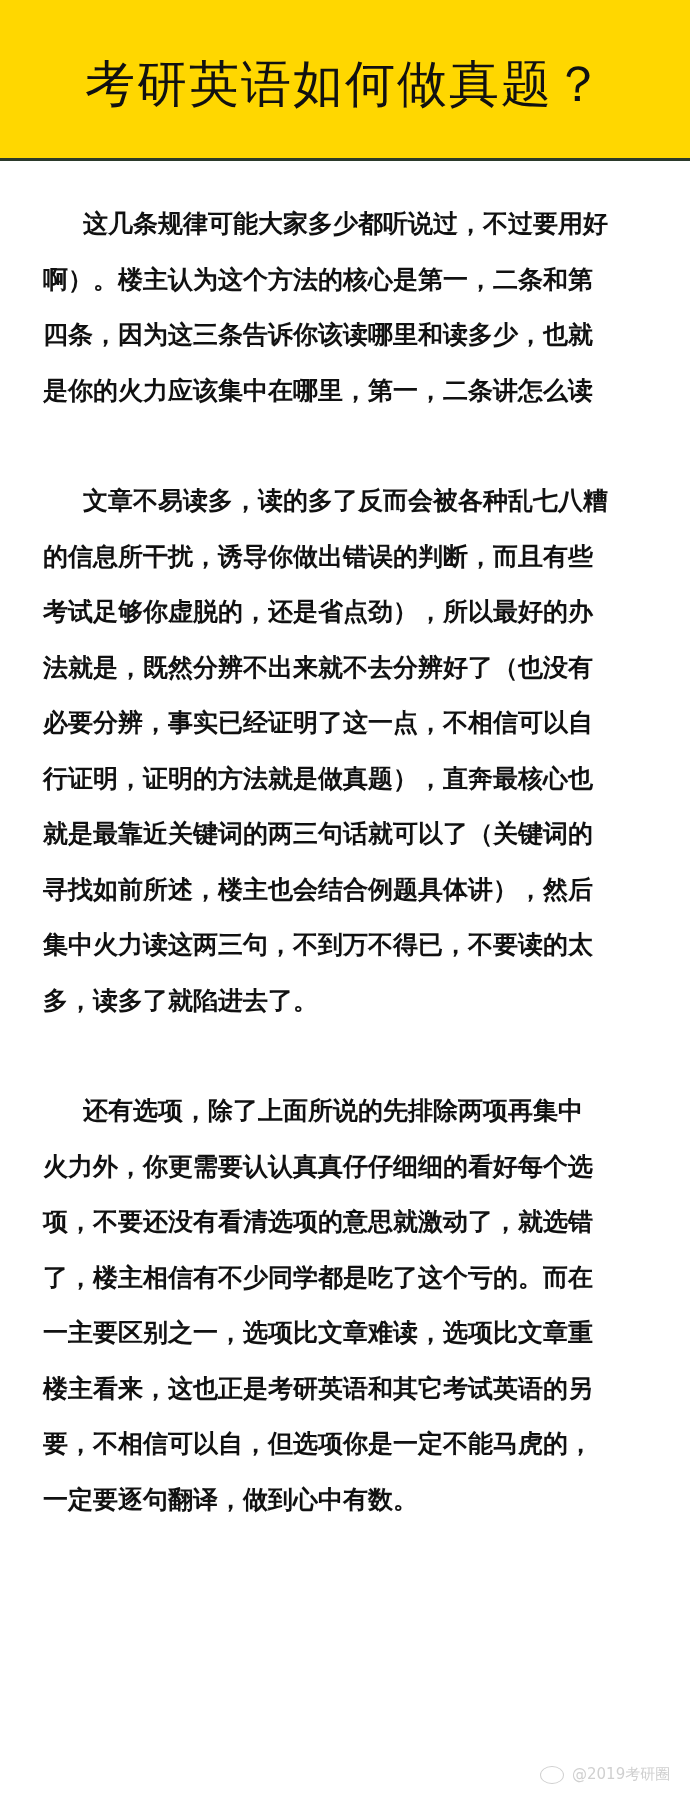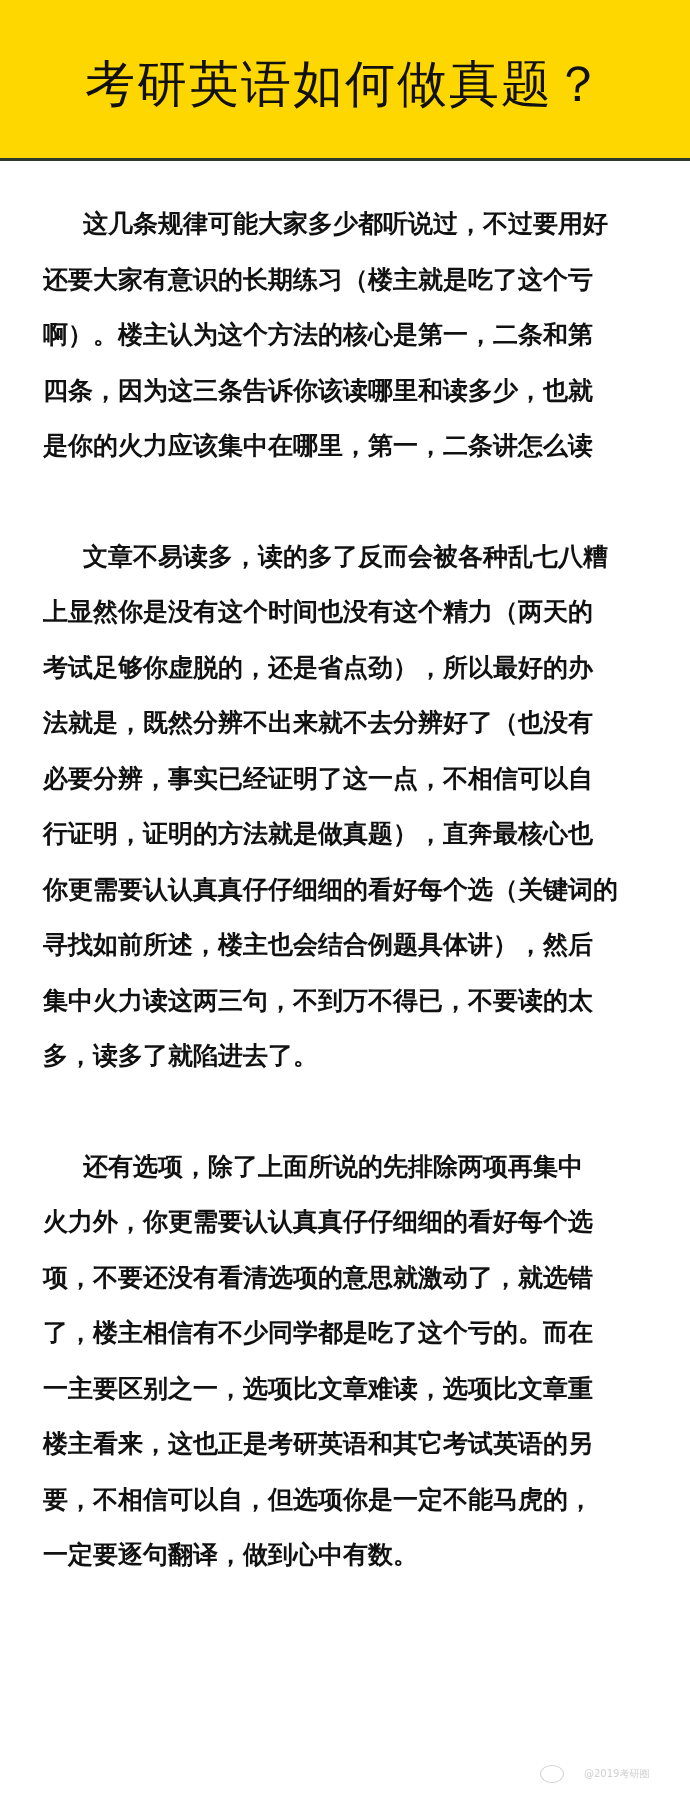--- a/index.html
+++ b/index.html
@@ -16,48 +16,47 @@
     .content {
       position: absolute; left: 43px; top: 196px; width: 600px;
       font-family: "DejaVu Sans", "Liberation Sans", sans-serif;
       font-size: 25px; color: #111; font-weight: bold;
     }
     .para { line-height: 55.5px; margin: 0 0 55px 0; text-indent: 50px; }
     .line { display: block; white-space: nowrap; font-family: Liberation Serif, serif; }
     .line.first { padding-left: 40px; }
     .watermark {
       position: absolute; left: 540px; top: 1765px;
-      font-family: "DejaVu Sans", sans-serif; font-size: 10px; color: #d0d0d0;
-      display: flex; align-items: center; gap: 20px;
+      font-family: "DejaVu Sans", sans-serif; font-size: 15px; color: #d0d0d0;
+      display: flex; align-items: center; gap: 8px;
     }
     .weibo { width: 22px; height: 16px; border: 1.5px solid #cfcfcf; border-radius: 50%; }
   </style>
 </head>
 <body>
 
 <div class="header">
   <div class="title">考研英语如何做真题？</div>
 </div>
 
 <div class="content">
   <div class="para" style="text-indent:0">
     <span class="line first">这几条规律可能大家多少都听说过，不过要用好</span>
-    <span class="line">还要大家有意识的长期练习（楼主就是吃了这个亏</span>
     <span class="line">啊）。楼主认为这个方法的核心是第一，二条和第</span>
     <span class="line">四条，因为这三条告诉你该读哪里和读多少，也就</span>
     <span class="line">是你的火力应该集中在哪里，第一，二条讲怎么读</span>
   </div>
   <div class="para" style="text-indent:0">
     <span class="line first">文章不易读多，读的多了反而会被各种乱七八糟</span>
-    <span class="line">上显然你是没有这个时间也没有这个精力（两天的</span>
+    <span class="line">的信息所干扰，诱导你做出错误的判断，而且有些</span>
     <span class="line">考试足够你虚脱的，还是省点劲），所以最好的办</span>
     <span class="line">法就是，既然分辨不出来就不去分辨好了（也没有</span>
     <span class="line">必要分辨，事实已经证明了这一点，不相信可以自</span>
     <span class="line">行证明，证明的方法就是做真题），直奔最核心也</span>
-    <span class="line">你更需要认认真真仔仔细细的看好每个选（关键词的</span>
+    <span class="line">就是最靠近关键词的两三句话就可以了（关键词的</span>
     <span class="line">寻找如前所述，楼主也会结合例题具体讲），然后</span>
     <span class="line">集中火力读这两三句，不到万不得已，不要读的太</span>
     <span class="line">多，读多了就陷进去了。</span>
   </div>
   <div class="para" style="text-indent:0">
     <span class="line first">还有选项，除了上面所说的先排除两项再集中</span>
     <span class="line">火力外，你更需要认认真真仔仔细细的看好每个选</span>
     <span class="line">项，不要还没有看清选项的意思就激动了，就选错</span>
     <span class="line">了，楼主相信有不少同学都是吃了这个亏的。而在</span>
     <span class="line">一主要区别之一，选项比文章难读，选项比文章重</span>

